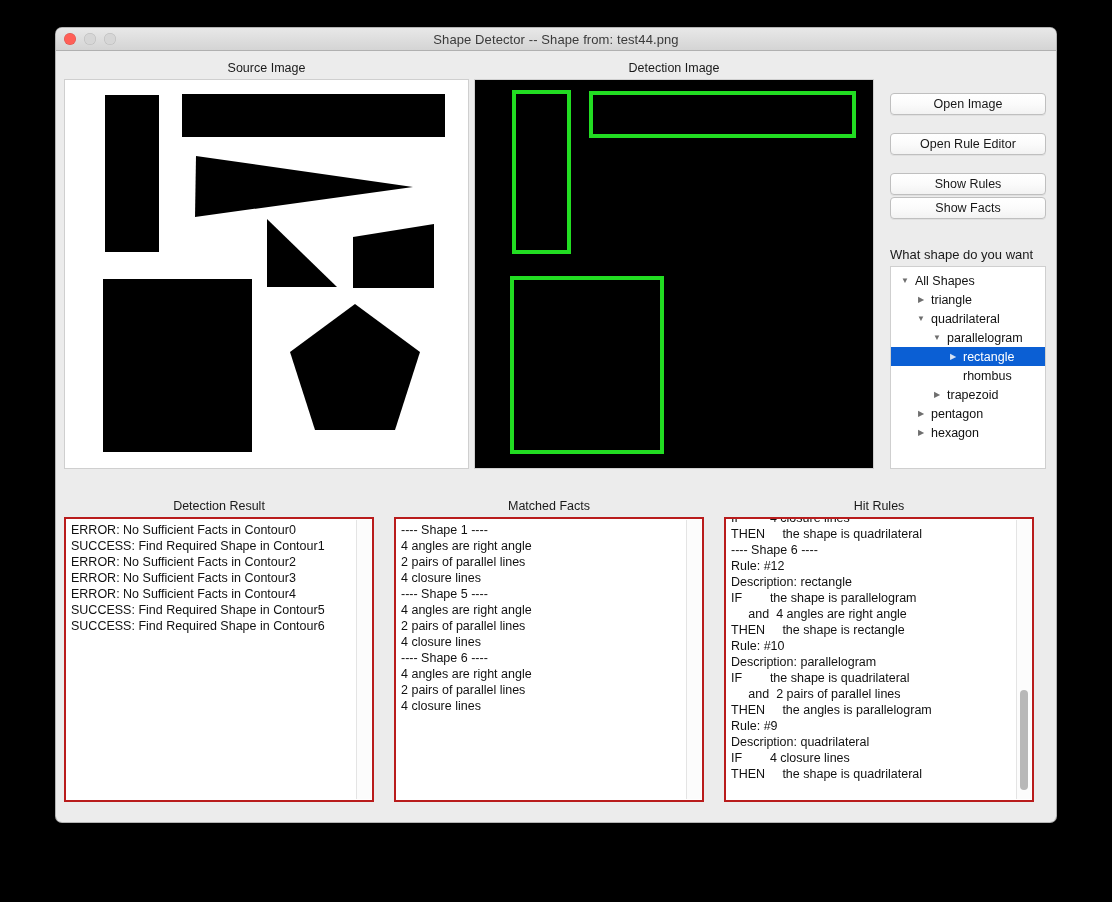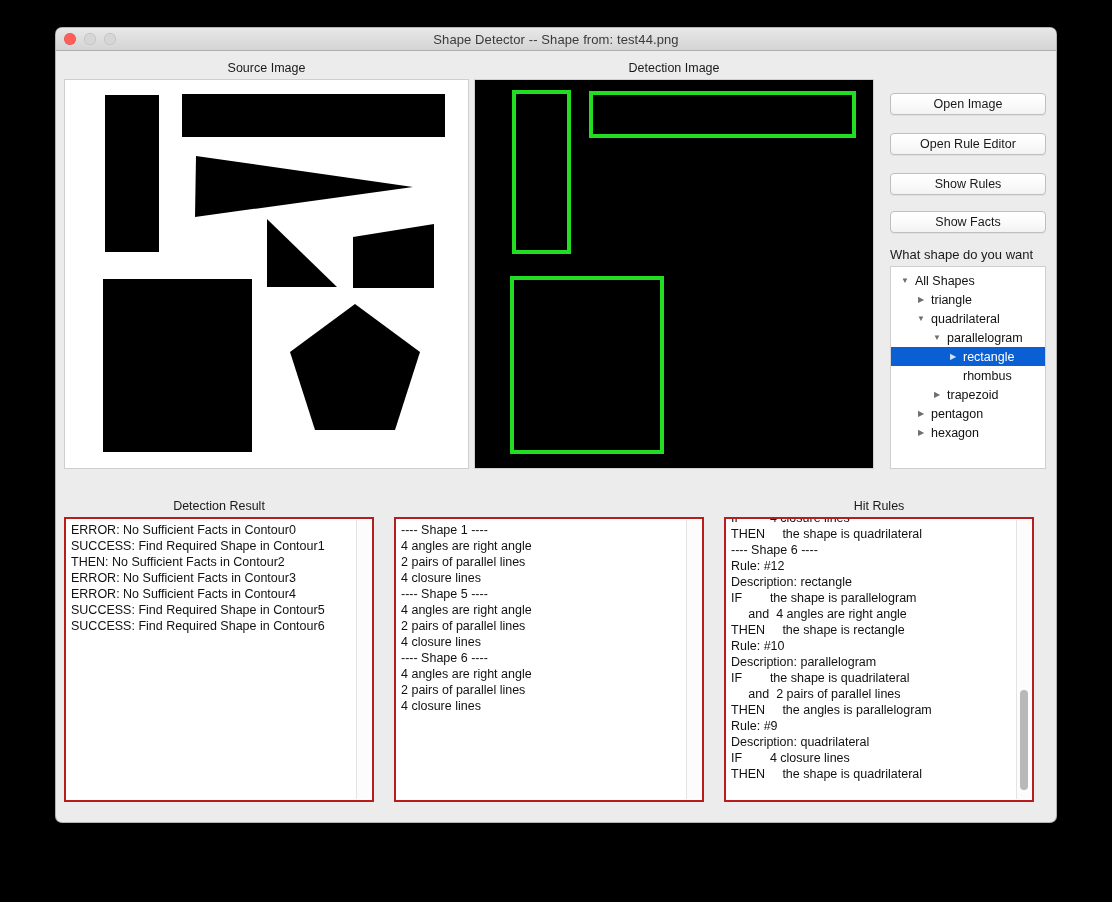--- a/index.html
+++ b/index.html
@@ -232,21 +232,21 @@
               <polygon points="39,12 94,12 94,172 39,172" fill="none" stroke="#22dd22" stroke-width="4"></polygon>
               <polygon points="116,13 379,13 379,56 116,56" fill="none" stroke="#22dd22" stroke-width="4"></polygon>
               <polygon points="37,198 187,198 187,372 37,372" fill="none" stroke="#22dd22" stroke-width="4"></polygon>
             </g>
         </svg>
       </div>
 
       <div class="btn" style="left:834px; top:42px;  width:156px;">Open Image</div>
       <div class="btn" style="left:834px; top:82px;  width:156px;">Open Rule Editor</div>
       <div class="btn" style="left:834px; top:122px; width:156px;">Show Rules</div>
-      <div class="btn" style="left:834px; top:160px; width:156px;text-align:right;">Show Facts</div>
+      <div class="btn" style="left:834px; top:146px; width:156px;text-align:right;">Show Facts</div>
 
       <div class="tree-label" style="left:834px; top:196px;">What shape do you want</div>
       <div class="treebox" id="treebox" style="left:834px; top:215px; width:156px; height:203px;">
           <div class="trow">
             <span class="tw" style="width: 8px;"></span>
             <span class="disc">▼</span>
             <span style="margin-left: 4px;">All Shapes</span>
           </div>
           <div class="trow">
             <span class="tw" style="width: 24px;"></span>
@@ -284,27 +284,28 @@
             <span style="margin-left: 4px;">pentagon</span>
           </div>
           <div class="trow">
             <span class="tw" style="width: 24px;"></span>
             <span class="disc">▶</span>
             <span style="margin-left: 4px;">hexagon</span>
           </div>
         </div>
 
       <div class="caption" style="left:8px; top:448px; width:310px;">Detection Result</div>
+      <div class="caption" style="left:338px; top:448px; width:310px;">Matched Facts</div>
       <div class="caption" style="left:668px; top:448px; width:310px;">Hit Rules</div>
 
       <div class="textpanel" style="left:8px; top:466px; width:310px; height:285px;">
         <div class="tp-inner" id="detres-lines">
             <div class="tline">ERROR: No Sufficient Facts in Contour0</div>
             <div class="tline">SUCCESS: Find Required Shape in Contour1</div>
-            <div class="tline">THEN: No Sufficient Facts in Contour2</div>
+            <div class="tline">ERROR: No Sufficient Facts in Contour2</div>
             <div class="tline">ERROR: No Sufficient Facts in Contour3</div>
             <div class="tline">ERROR: No Sufficient Facts in Contour4</div>
             <div class="tline">SUCCESS: Find Required Shape in Contour5</div>
             <div class="tline">SUCCESS: Find Required Shape in Contour6</div>
           </div>
         <div class="scrolltrack"></div>
       </div>
 
       <div class="textpanel" style="left:338px; top:466px; width:310px; height:285px;">
         <div class="tp-inner" id="facts-lines">

